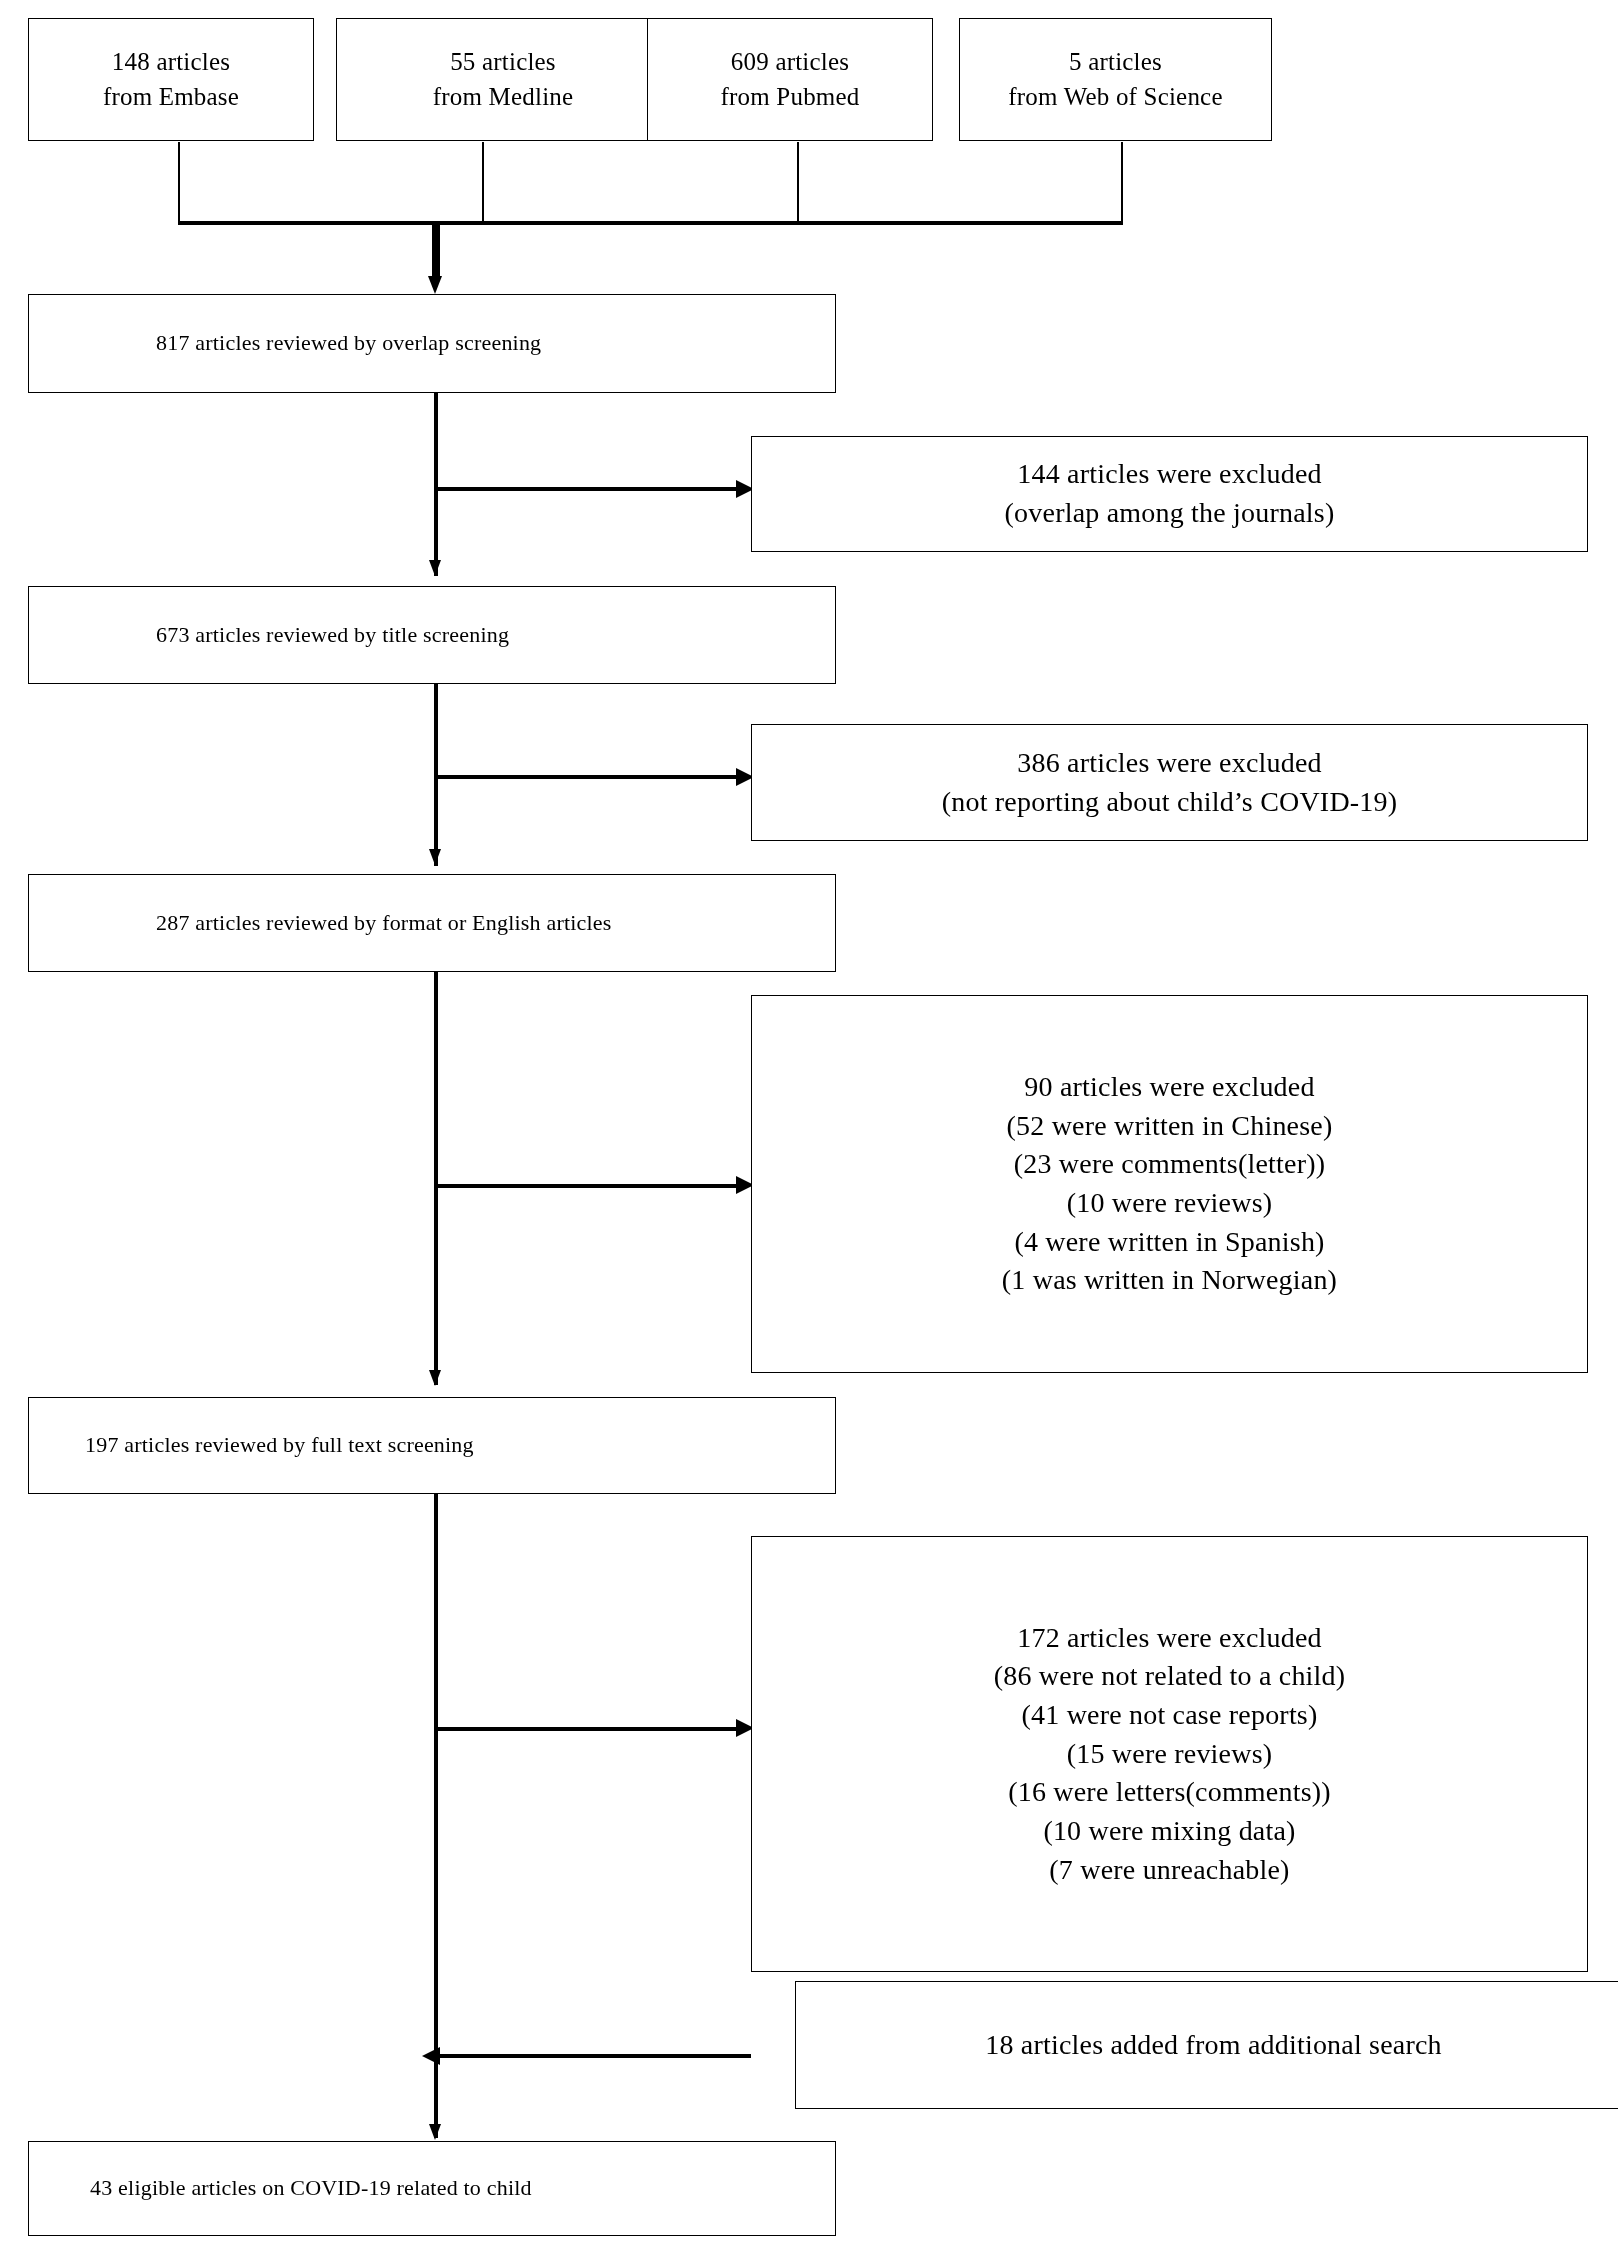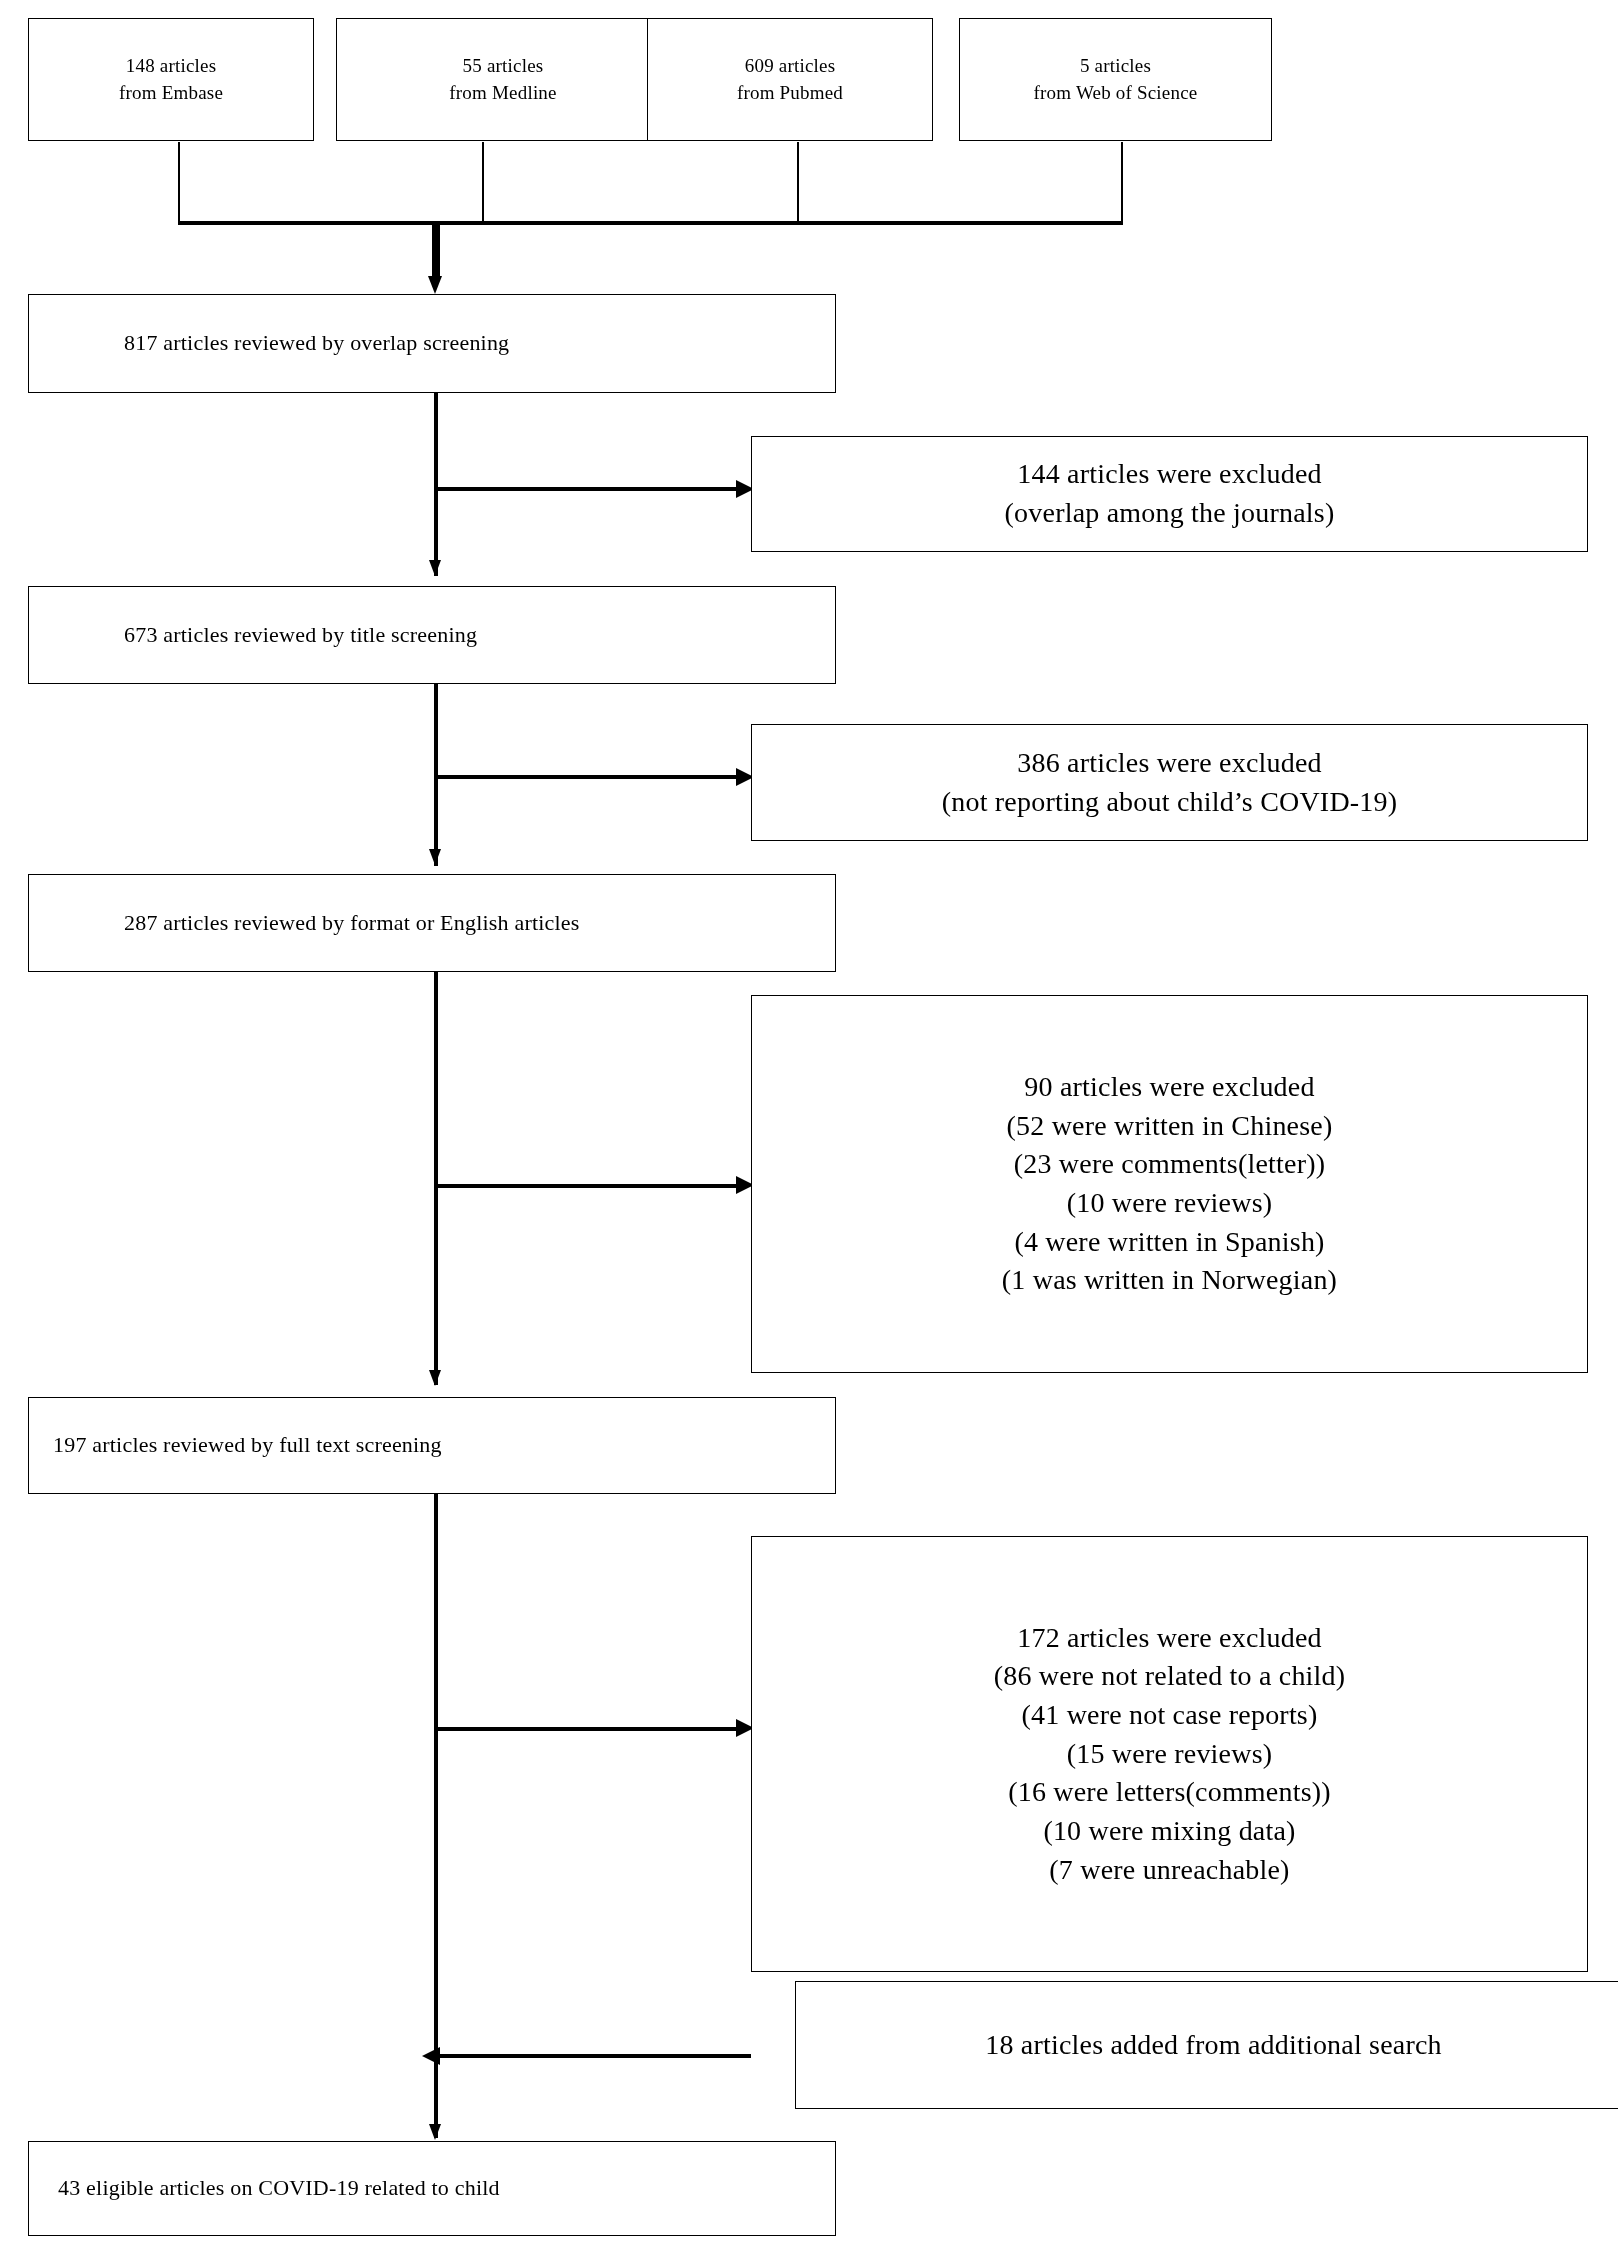--- a/index.html
+++ b/index.html
@@ -25,23 +25,23 @@
     flex-direction:column;
     align-items:center;
     justify-content:center;
     text-align:center;
     line-height:1.38;
     font-size:21px;
     letter-spacing:0.2px;
     z-index:3;
   }
   .box .ln{display:block;white-space:nowrap;}
-  .src-box{font-size:19px;}
+  .src-box{font-size:25px;}
   .flow-box{font-size:22px;align-items:flex-start;padding-left:95px;}
-  .flow-box .ln{text-align:center;}
+  .flow-box .ln{text-align:center;margin-left:32px;}
   .excl-box{font-size:28px;}
   
   .vline{
     position:absolute;
     background:#000000;
     z-index:1;
   }
   .hline{
     position:absolute;
     background:#000000;

